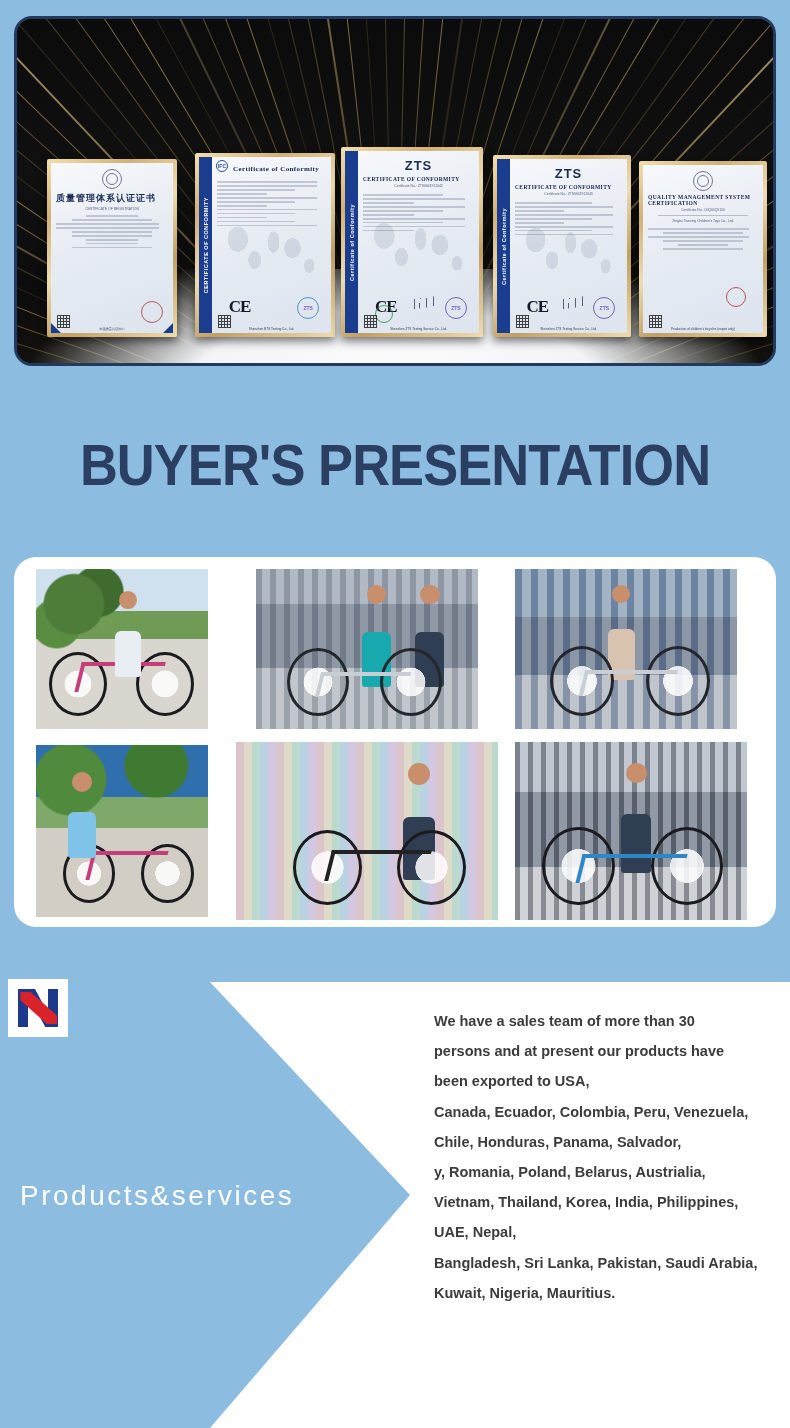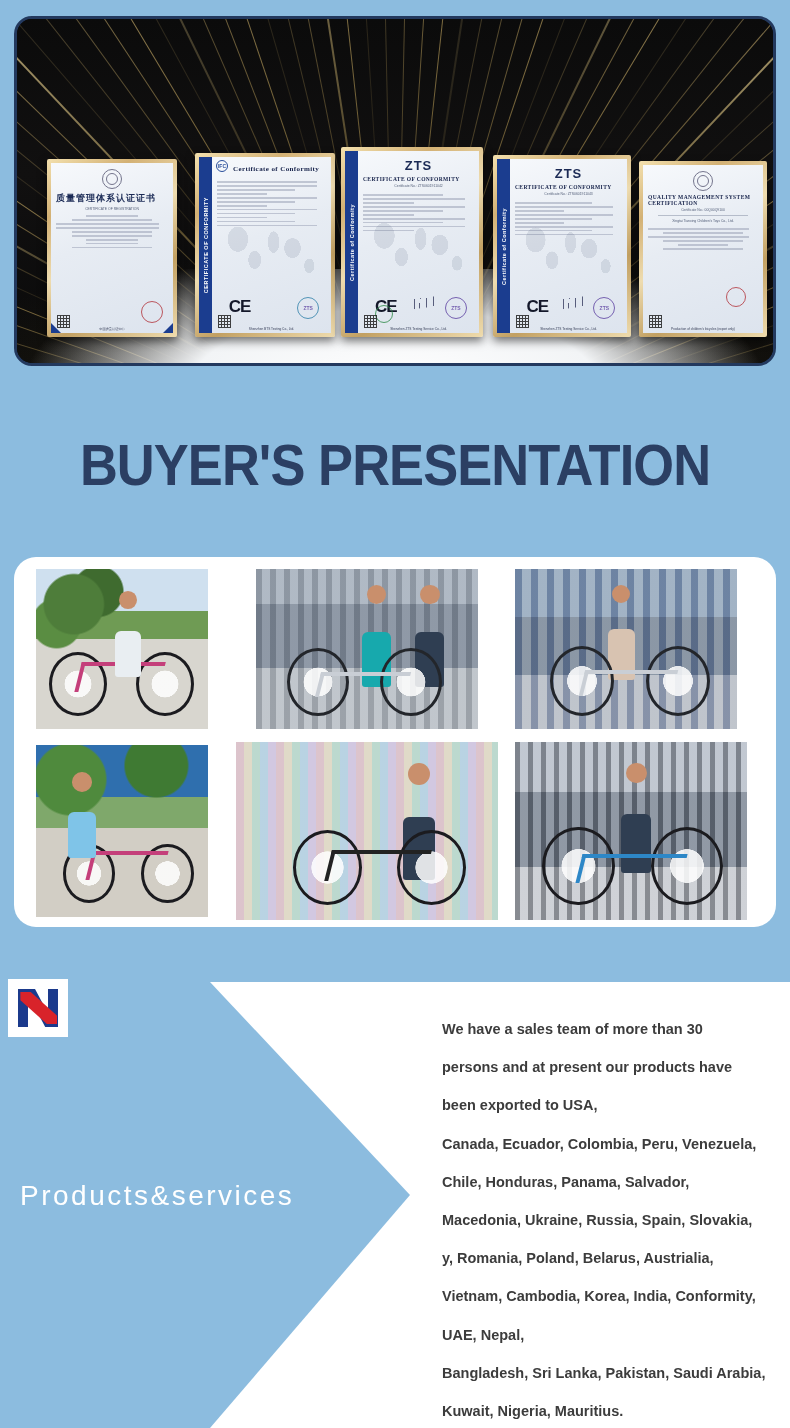--- a/index.html
+++ b/index.html
@@ -115,21 +115,21 @@
     background:
       radial-gradient(ellipse 16% 28% at 18% 30%, #4a5a75 0 60%, transparent 61%),
       radial-gradient(ellipse 10% 20% at 34% 58%, #4a5a75 0 60%, transparent 61%),
       radial-gradient(ellipse 9% 24% at 52% 34%, #4a5a75 0 60%, transparent 61%),
       radial-gradient(ellipse 13% 22% at 70% 42%, #4a5a75 0 60%, transparent 61%),
       radial-gradient(ellipse 8% 16% at 86% 66%, #4a5a75 0 60%, transparent 61%);
   }
   .cert .ce{
     position:absolute; left:14%; bottom:16px;
     font-size:17px; font-weight:bold; color:#14182a;
-    font-family:Liberation Sans, sans-serif; letter-spacing:-1px;margin-top:8px;
+    font-family:Liberation Serif, serif; letter-spacing:-1px;margin-top:8px;
   }
   .cert .stamp{
     position:absolute; right:10%; bottom:14px;
     width:22px; height:22px; border-radius:50%;
     border:1.4px solid #5b3fa0; opacity:.8;
   }
   .cert .stamp:after{
     content:"ZTS"; position:absolute; inset:0; display:flex;
     align-items:center; justify-content:center;
     font-size:5px; font-weight:bold; color:#5b3fa0;
@@ -299,21 +299,21 @@
   }
 
   .intro-text{
     position:absolute; left:430px; top:1004px; width:348px;
     color:#3c3c3c;
     font-family:"Liberation Sans", sans-serif;
     font-size:14.5px; font-weight:bold;
     line-height:26.2px;
     z-index:5;
   }
-  .intro-text p{ margin:12px; }
+  .intro-text p{ margin:4px; }
 </style>
 </head>
 <body>
 
 <div class="cert-banner">
   <div class="cert-dark"></div>
   <div class="fan" id="fan">
       <i class="thick" style="transform: translate(-50%, -100%) rotate(-78deg); opacity: 0.25;"></i>
       <i style="transform: translate(-50%, -100%) rotate(-75.5238deg); opacity: 0.41;"></i>
       <i style="transform: translate(-50%, -100%) rotate(-73.0476deg); opacity: 0.57;"></i>
@@ -634,19 +634,18 @@
 </div>
 
 <div class="ps-label">Products&amp;services</div>
 
 <div class="intro-text" id="intro">
     <p>We have a sales team of  more than 30</p>
     <p>persons and at present our products have</p>
     <p>been exported to USA,</p>
     <p>Canada, Ecuador, Colombia, Peru, Venezuela,</p>
     <p>Chile, Honduras, Panama, Salvador,</p>
-    <p>Macedonia, Ukraine, Russia, Spain, Slovakia,</p>
     <p>y, Romania, Poland, Belarus, Austrialia,</p>
-    <p>Vietnam, Cambodia, Korea, India, Conformity,</p>
+    <p>Vietnam, Thailand, Korea, India, Philippines,</p>
     <p>UAE, Nepal,</p>
     <p>Bangladesh, Sri Lanka, Pakistan, Saudi Arabia,</p>
     <p>Kuwait, Nigeria, Mauritius.</p>
   </div>
 
 </body></html>

